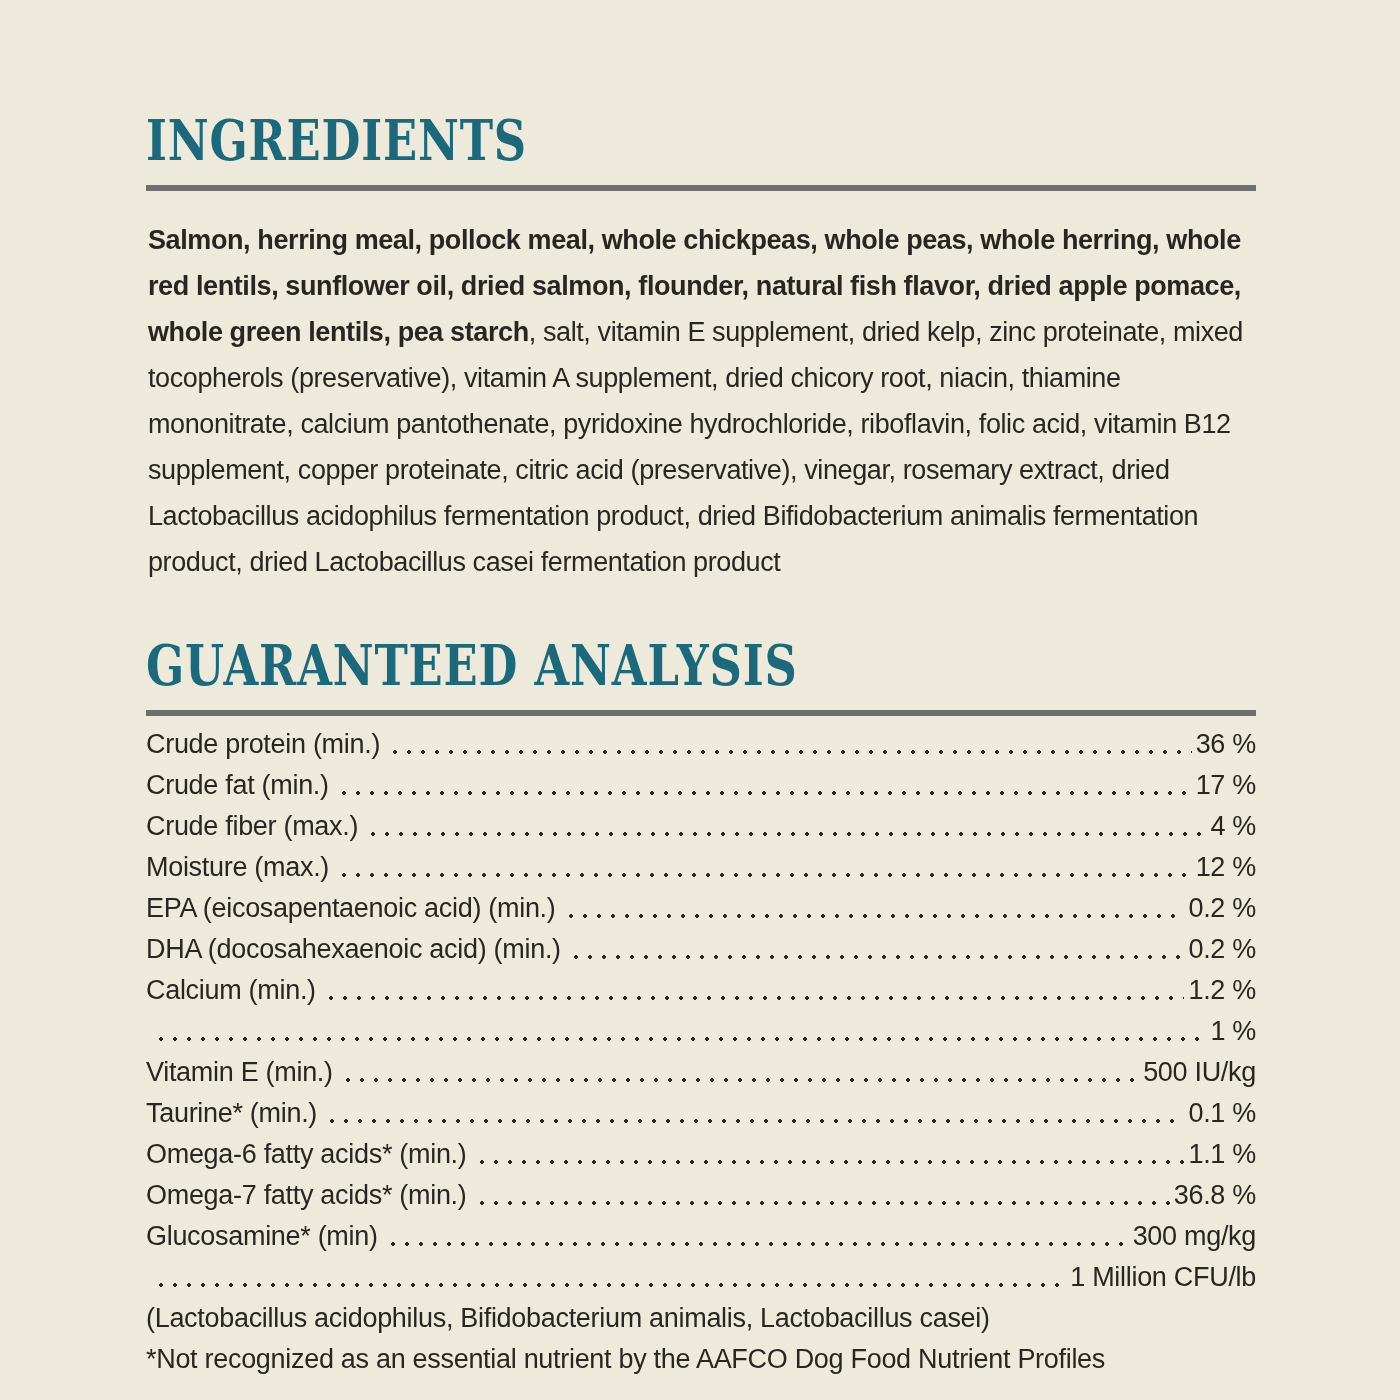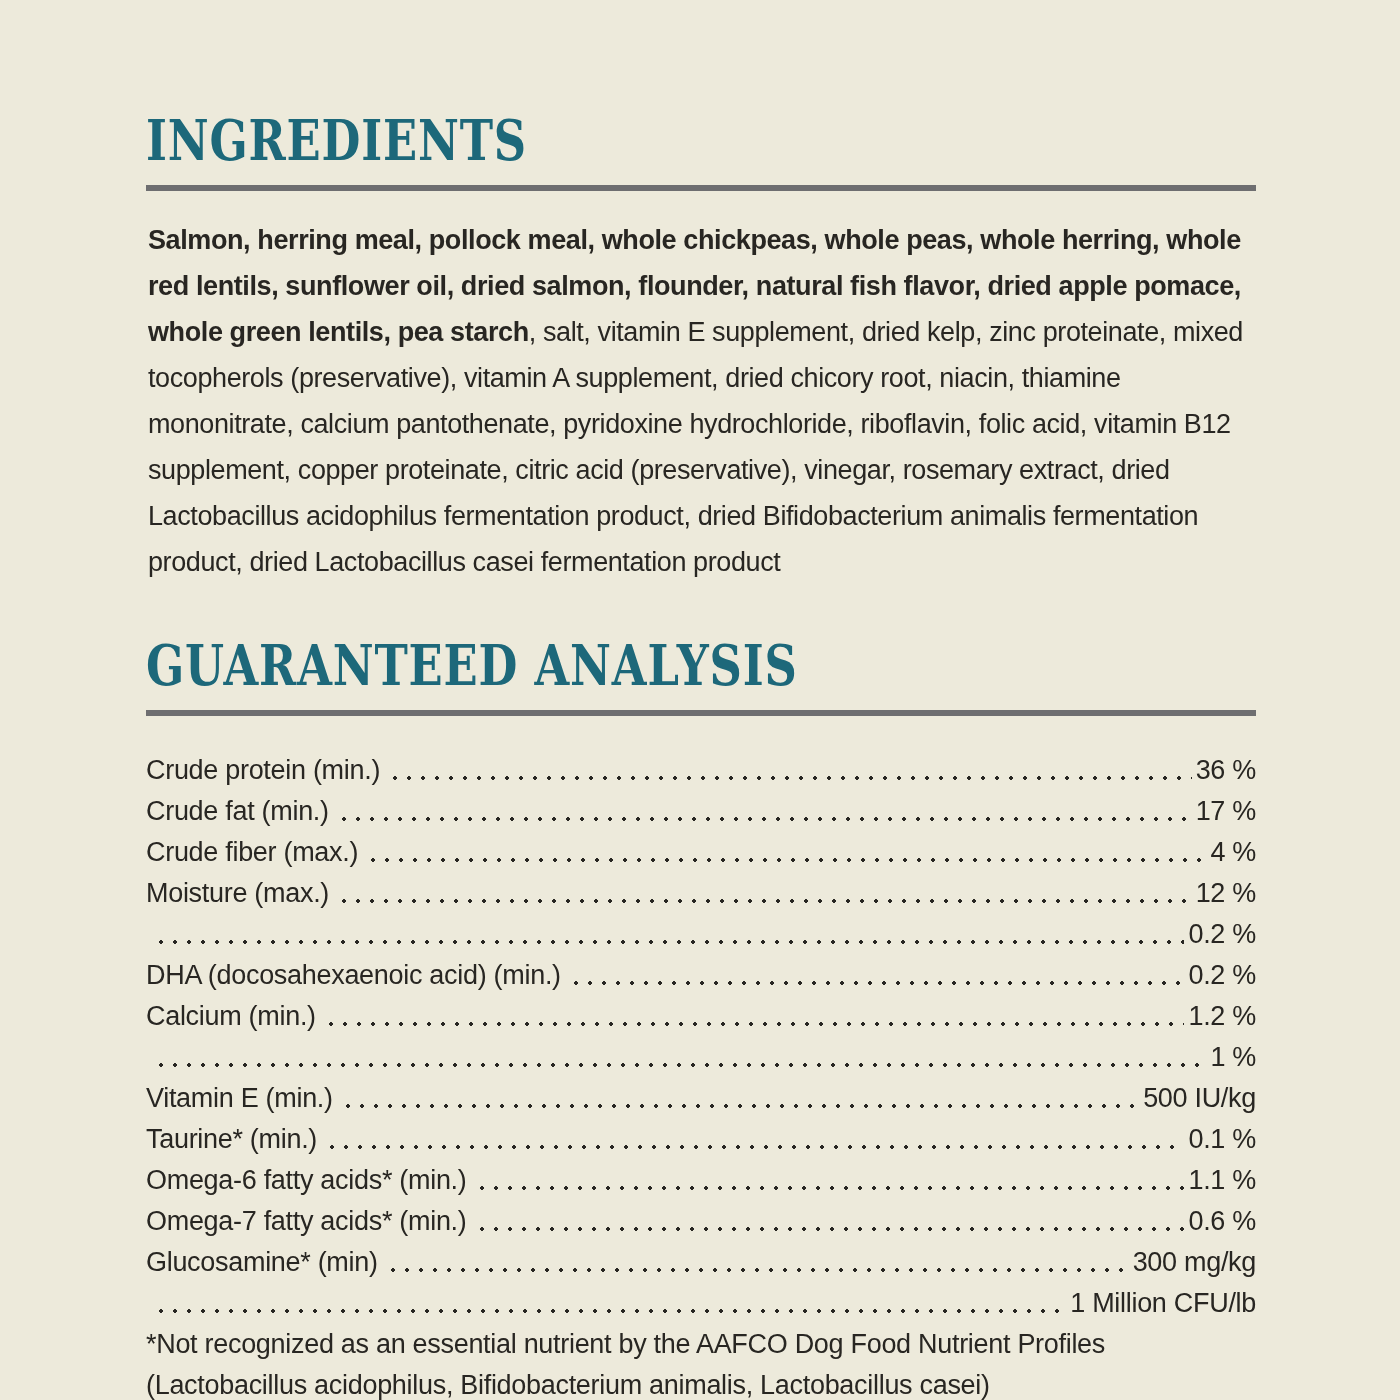--- a/index.html
+++ b/index.html
@@ -44,21 +44,21 @@
   }
   .ingredients-text{
     margin:26px 0 0 2px;
     font-size:27px;
     line-height:46px;
     letter-spacing:-0.4px;
   }
   .ingredients-text .lead{font-weight:bold;}
   .ga-section{margin-top:52px;}
   .analysis-table{
-    margin-top:34px;
+    margin-top:8px;
   }
   .analysis-row{
     display:flex;
     line-height:41px;
     font-size:27px;
     letter-spacing:-0.3px;
   }
   .analysis-row .row-label,
   .analysis-row .row-value{white-space:nowrap;}
   .dot-leader{
@@ -113,20 +113,21 @@
     <span class="row-value">4 %</span>
   </div>
 
   <div class="analysis-row">
     <span class="row-label">Moisture (max.)</span>
     <span class="dot-leader"></span>
     <span class="row-value">12 %</span>
   </div>
 
   <div class="analysis-row">
+    <span class="row-label">EPA (eicosapentaenoic acid) (min.)</span>
     <span class="dot-leader"></span>
     <span class="row-value">0.2 %</span>
   </div>
 
   <div class="analysis-row">
     <span class="row-label">DHA (docosahexaenoic acid) (min.)</span>
     <span class="dot-leader"></span>
     <span class="row-value">0.2 %</span>
   </div>
 
@@ -155,32 +156,32 @@
 
   <div class="analysis-row">
     <span class="row-label">Omega-6 fatty acids* (min.)</span>
     <span class="dot-leader"></span>
     <span class="row-value">1.1 %</span>
   </div>
 
   <div class="analysis-row">
     <span class="row-label">Omega-7 fatty acids* (min.)</span>
     <span class="dot-leader"></span>
-    <span class="row-value">0.6 %</span>
+    <span class="row-value">36.8 %</span>
   </div>
 
   <div class="analysis-row">
     <span class="row-label">Glucosamine* (min)</span>
     <span class="dot-leader"></span>
     <span class="row-value">300 mg/kg</span>
   </div>
 
   <div class="analysis-row">
     <span class="dot-leader"></span>
     <span class="row-value">1 Million CFU/lb</span>
   </div>
 </div>
 
+    <div class="plain-line">(Lactobacillus acidophilus, Bifidobacterium animalis, Lactobacillus casei)</div>
     <div class="plain-line">*Not recognized as an essential nutrient by the AAFCO Dog Food Nutrient Profiles</div>
-    <div class="plain-line">(Lactobacillus acidophilus, Bifidobacterium animalis, Lactobacillus casei)</div>
   </div>
 
 </div>
 
 </body></html>

